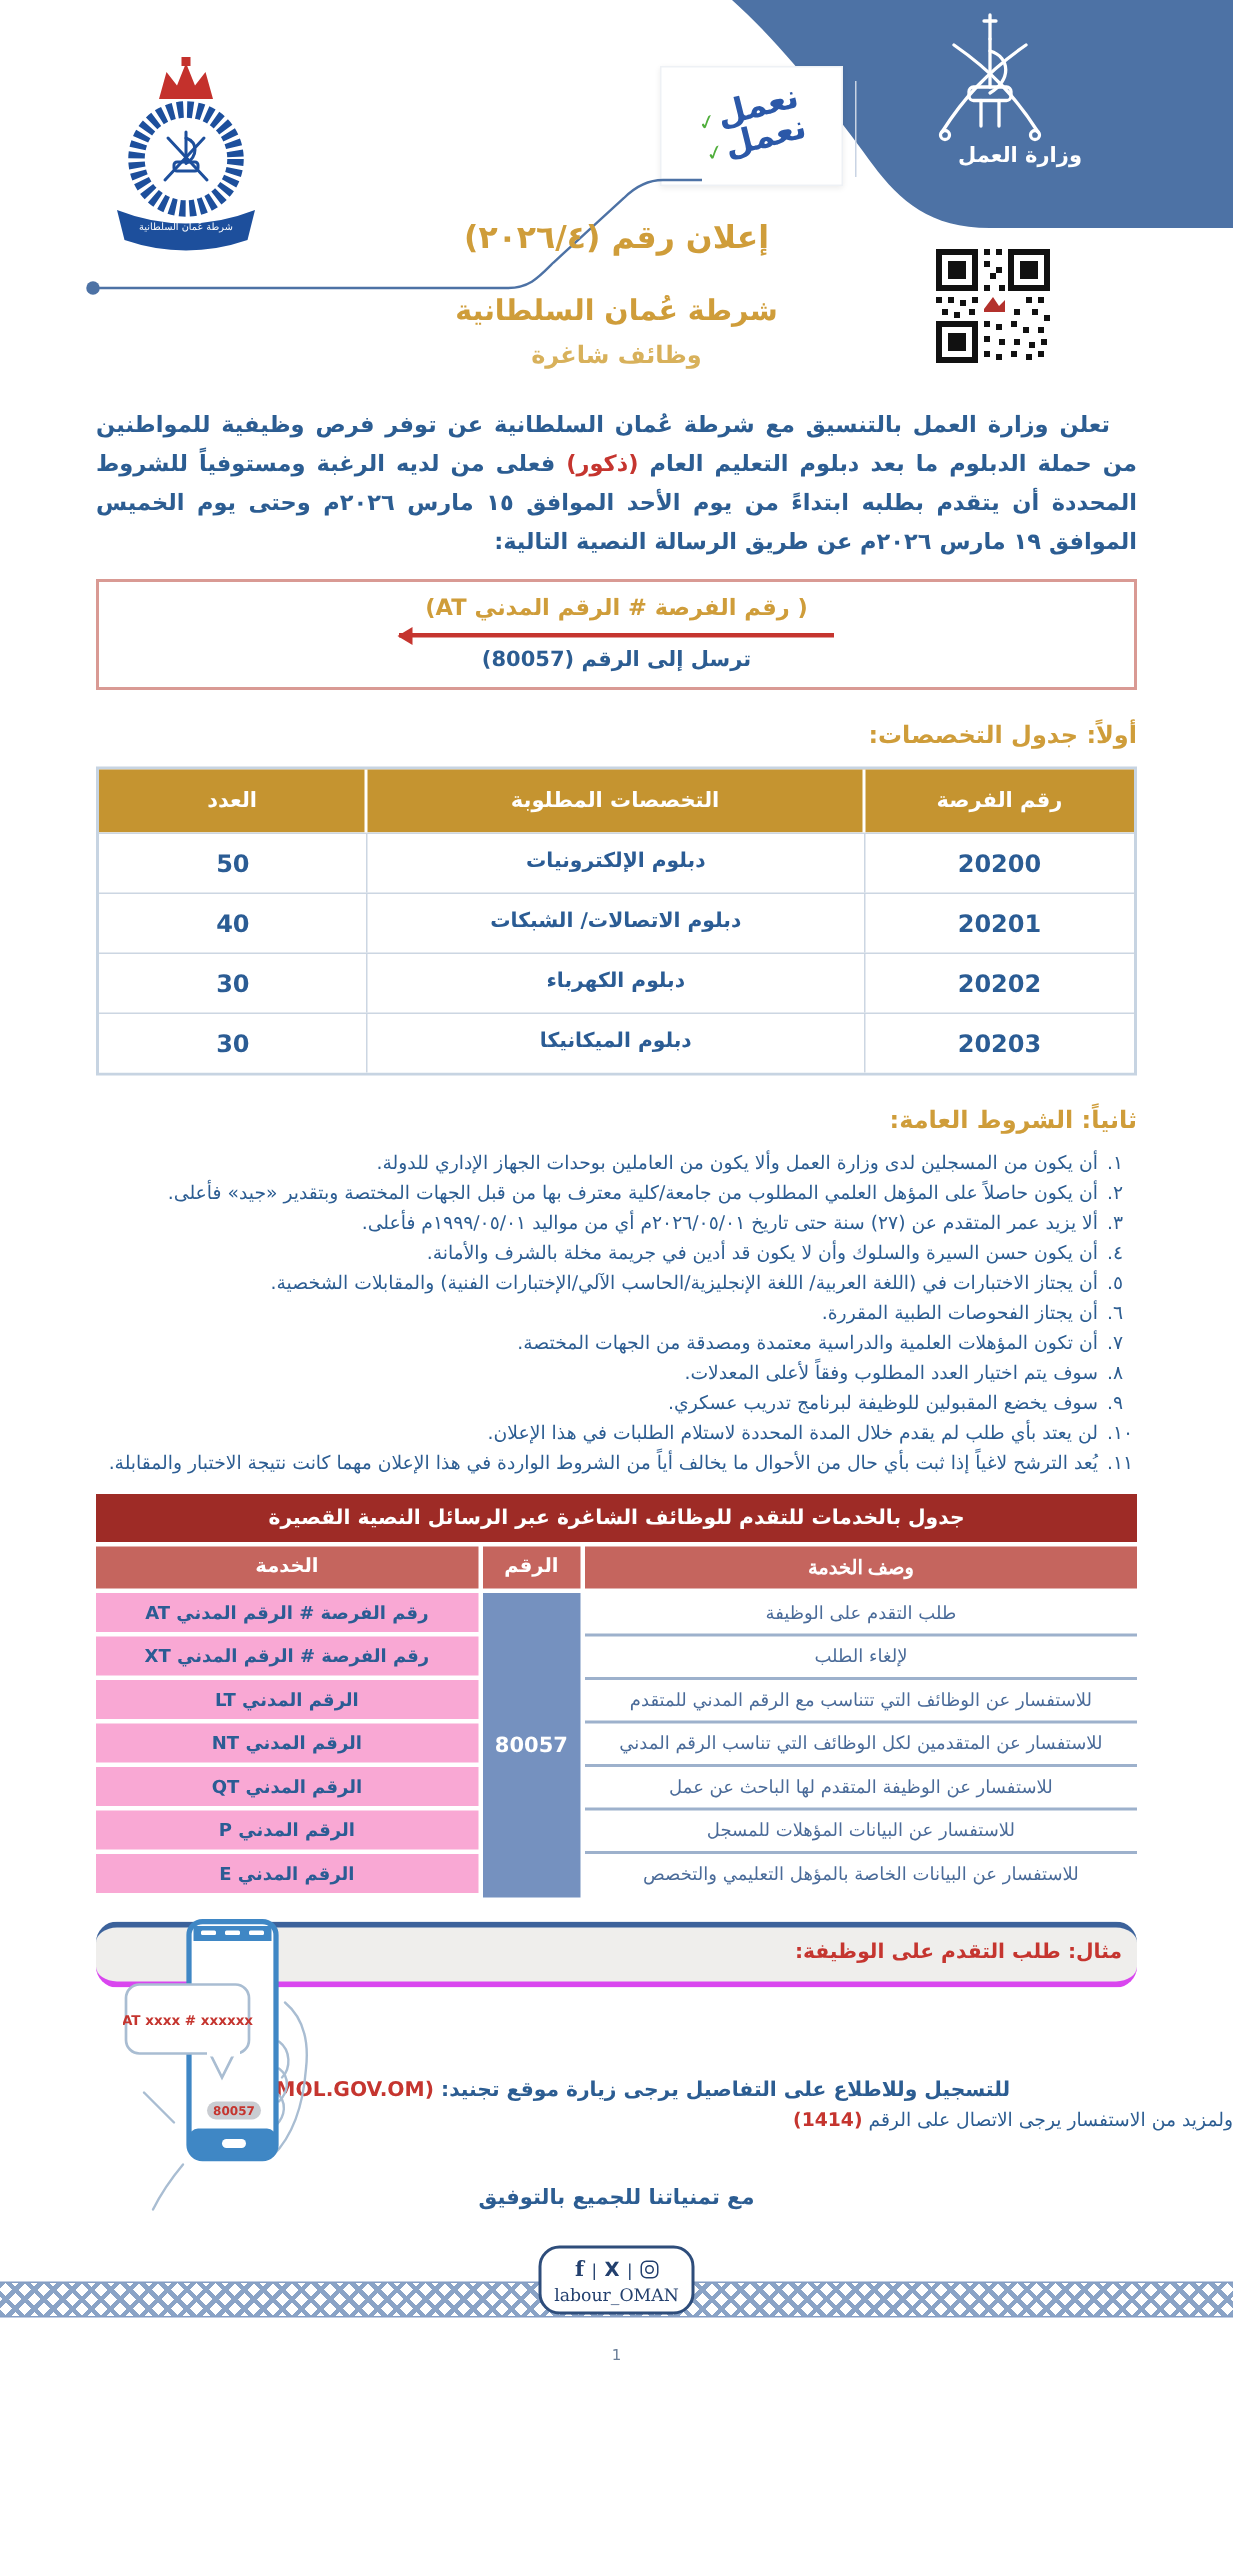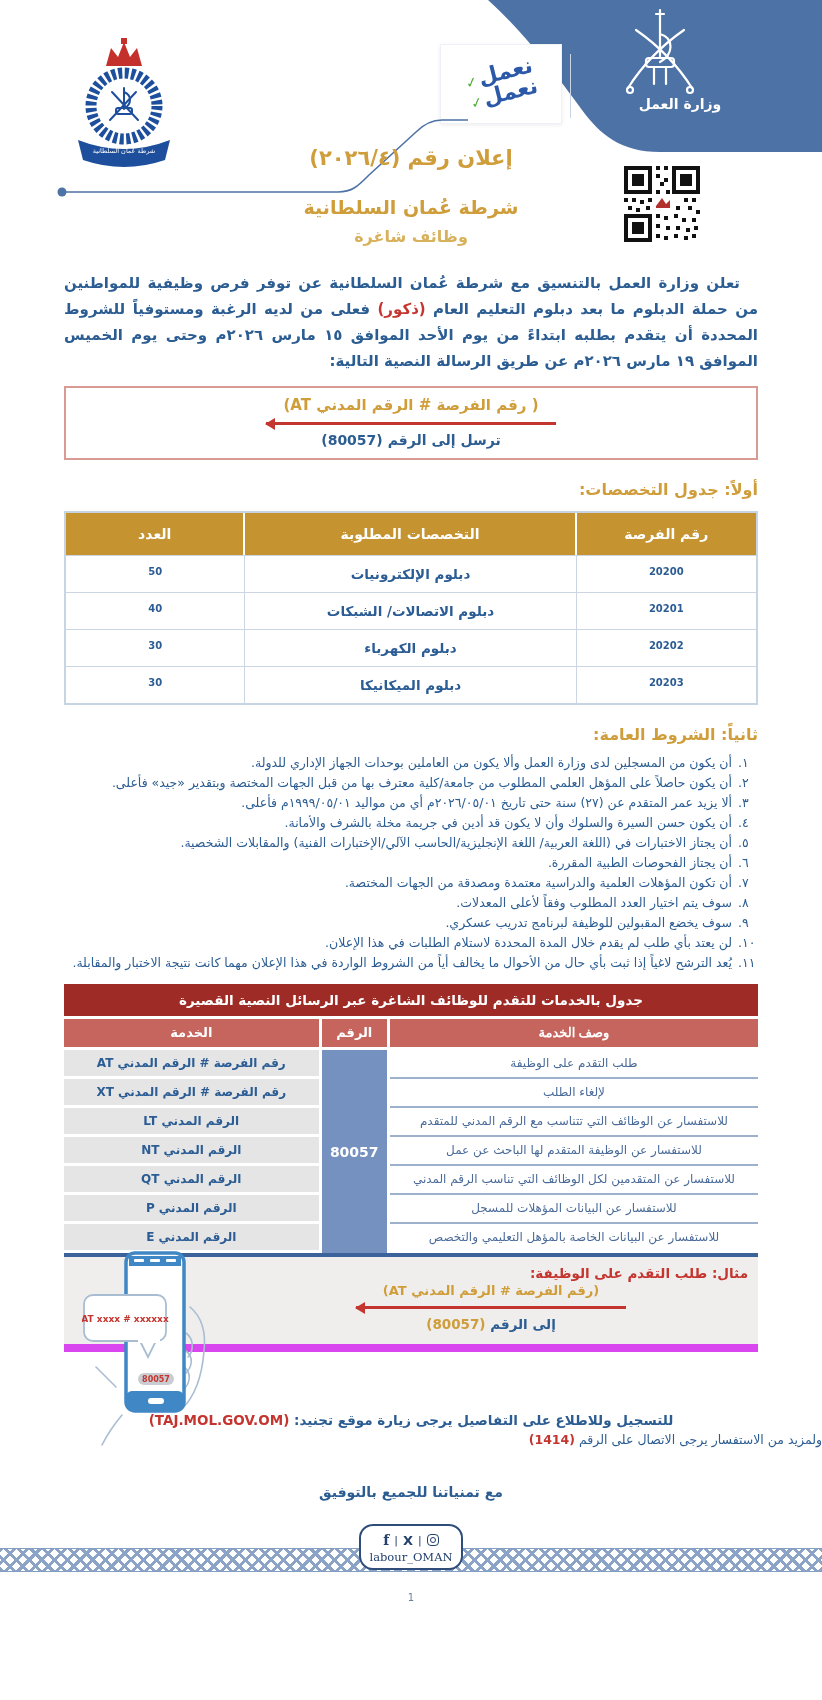--- a/index.html
+++ b/index.html
@@ -38,46 +38,46 @@
 
   
   .spec-table { margin:12px 64px 0; border:2px solid #c7d4e2; }
   .spec-head { display:flex; background:#c59430; color:#fff; font-weight:bold; font-size:14px; }
   .spec-head > div { padding:13px 4px; text-align:center; }
   .spec-head > div + div { border-right:2px solid #fff; }
   .c-code { width:26%; } .c-major { width:48%; } .c-count { width:26%; }
   .spec-row { display:flex; border-top:1px solid #ccd6e2; color:#2b5c94; font-weight:bold; background:#fff; }
   .spec-row > div { padding:10px 4px; text-align:center; }
   .spec-row > div + div { border-right:1px solid #ccd6e2; }
-  .spec-row .c-code, .spec-row .c-count { font-size:10px; }
+  .spec-row .c-code, .spec-row .c-count { font-size:16px; }
   .spec-row .c-major { font-size:13.5px; }
 
   
   .cond-list { margin:10px 64px 0; color:#2c5d92; font-size:12.5px; line-height:18px; }
   .cond-item { display:flex; margin-bottom:2px; }
   .cond-num { width:26px; flex:none; text-align:left; padding-left:6px; }
   .cond-text { flex:1; text-align:justify; }
 
   
   .services { margin:12px 64px 0; }
   .svc-title { background:#9e2b26; color:#fff; font-weight:bold; font-size:13.5px; text-align:center; padding:8px 4px; }
   .svc-head { display:flex; margin-top:3px; gap:3px; color:#fff; font-weight:bold; font-size:13px; }
   .svc-head > div { background:#c5655e; text-align:center; padding:6px 2px; }
   .h-desc { width:53.5%;font-family:Liberation Serif, serif; } .h-num { width:9.5%; } .h-svc { width:37%; }
   .svc-body { display:flex; gap:3px; margin-top:3px; }
   .col-desc { width:53.5%; }
   .col-num { width:9.5%; background:#7591bf; display:flex; align-items:center; justify-content:center; color:#fff; font-weight:bold; font-size:14px; }
   .col-svc { width:37%; }
   .desc-row { height:29px; line-height:27px; text-align:center; color:#4a6b99; font-size:12px; border-bottom:2px solid #9db1cc; }
   .desc-row:last-child { border-bottom:none; }
-  .svc-row { height:26px; line-height:26px; margin-bottom:3px; background:#e5e5e5; text-align:center; color:#2b5c94; font-weight:bold; font-size:12px; }
+  .svc-row { height:26px; line-height:26px; margin-bottom:3px; background:#f9a8d4; text-align:center; color:#2b5c94; font-weight:bold; font-size:12px; }
   .svc-row:last-child { margin-bottom:0; }
 
   
-  .example { position:relative; margin:0 64px; border-top:4px solid #3c629b; border-bottom:8px solid #d946ef; background:#efeeec; padding:8px 10px 12px 170px; }
+  .example { position:relative; margin:16px 64px; border-top:4px solid #3c629b; border-bottom:4px solid #d946ef; background:#efeeec; padding:8px 10px 12px 170px;border-radius:14px; }
   .ex-label { color:#c5352f; font-weight:bold; font-size:13.5px; }
   .ex-center { text-align:center; margin-top:2px; }
   .ex-format { color:#cf9d3a; font-weight:bold; font-size:13px; }
   .ex-to { color:#2c5d92; font-weight:bold; font-size:13.5px; }
   .ex-to .gold { color:#cf9d3a; }
   .phone-svg { position:absolute; top:-10px; left:18px; width:150px; height:200px; z-index:2; }
 
   
   .register { margin-top:58px; text-align:center; color:#2c5d92; font-weight:bold; font-size:13.5px; line-height:20px; }
   .register .red { color:#c5352f; }
@@ -303,45 +303,40 @@
     <div class="svc-head">
       <div class="h-desc">وصف الخدمة</div>
       <div class="h-num">الرقم</div>
       <div class="h-svc">الخدمة</div>
     </div>
     <div class="svc-body">
       <div class="col-desc">
         <div class="desc-row">طلب التقدم على الوظيفة</div>
         <div class="desc-row">لإلغاء الطلب</div>
         <div class="desc-row">للاستفسار عن الوظائف التي تتناسب مع الرقم المدني للمتقدم</div>
+        <div class="desc-row">للاستفسار عن المتقدمين لكل الوظائف التي تناسب الرقم المدني</div>
         <div class="desc-row">للاستفسار عن الوظيفة المتقدم لها الباحث عن عمل</div>
-        <div class="desc-row">للاستفسار عن المتقدمين لكل الوظائف التي تناسب الرقم المدني</div>
         <div class="desc-row">للاستفسار عن البيانات المؤهلات للمسجل</div>
         <div class="desc-row">للاستفسار عن البيانات الخاصة بالمؤهل التعليمي والتخصص</div>
       </div>
       <div class="col-num">80057</div>
       <div class="col-svc">
         <div class="svc-row">رقم الفرصة # الرقم المدني AT</div>
         <div class="svc-row">رقم الفرصة # الرقم المدني XT</div>
         <div class="svc-row">الرقم المدني LT</div>
         <div class="svc-row">الرقم المدني NT</div>
         <div class="svc-row">الرقم المدني QT</div>
         <div class="svc-row">الرقم المدني P</div>
         <div class="svc-row">الرقم المدني E</div>
       </div>
     </div>
   </div>
 
   <div class="example">
     <div class="ex-label">مثال: طلب التقدم على الوظيفة:</div>
-    <div class="ex-center">
-      <div class="ex-format">(رقم الفرصة # الرقم المدني AT)</div>
-      <div class="arrow" style="width:270px;"></div>
-      <div class="ex-to"><span>إلى الرقم </span><span class="gold">(80057)</span></div>
-    </div>
 
     <svg class="phone-svg" viewBox="0 0 150 200">
       <g stroke="#a9bdd2" stroke-width="1.6" fill="none" stroke-linecap="round">
         <path d="M108 60 C120 70 124 86 122 104 C120 130 112 150 100 162"></path>
         <path d="M104 86 C112 92 112 104 106 110"></path>
         <path d="M104 104 C112 110 110 120 104 126"></path>
         <path d="M102 120 C110 126 108 136 102 142"></path>
         <path d="M40 168 C30 180 24 190 20 198"></path>
         <path d="M14 120 L34 140"></path>
       </g>

